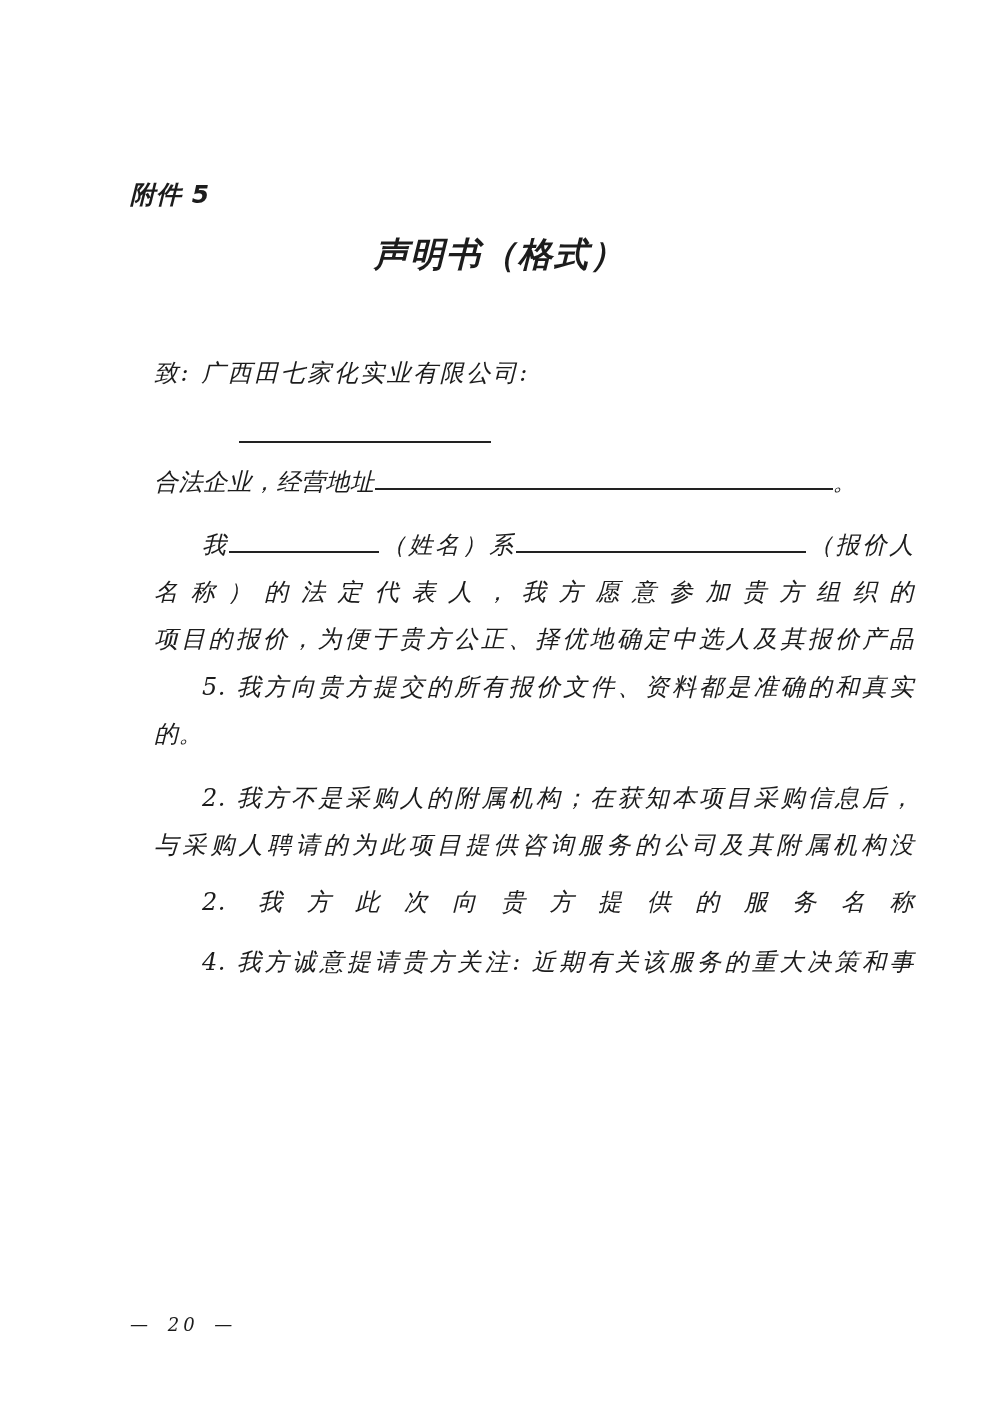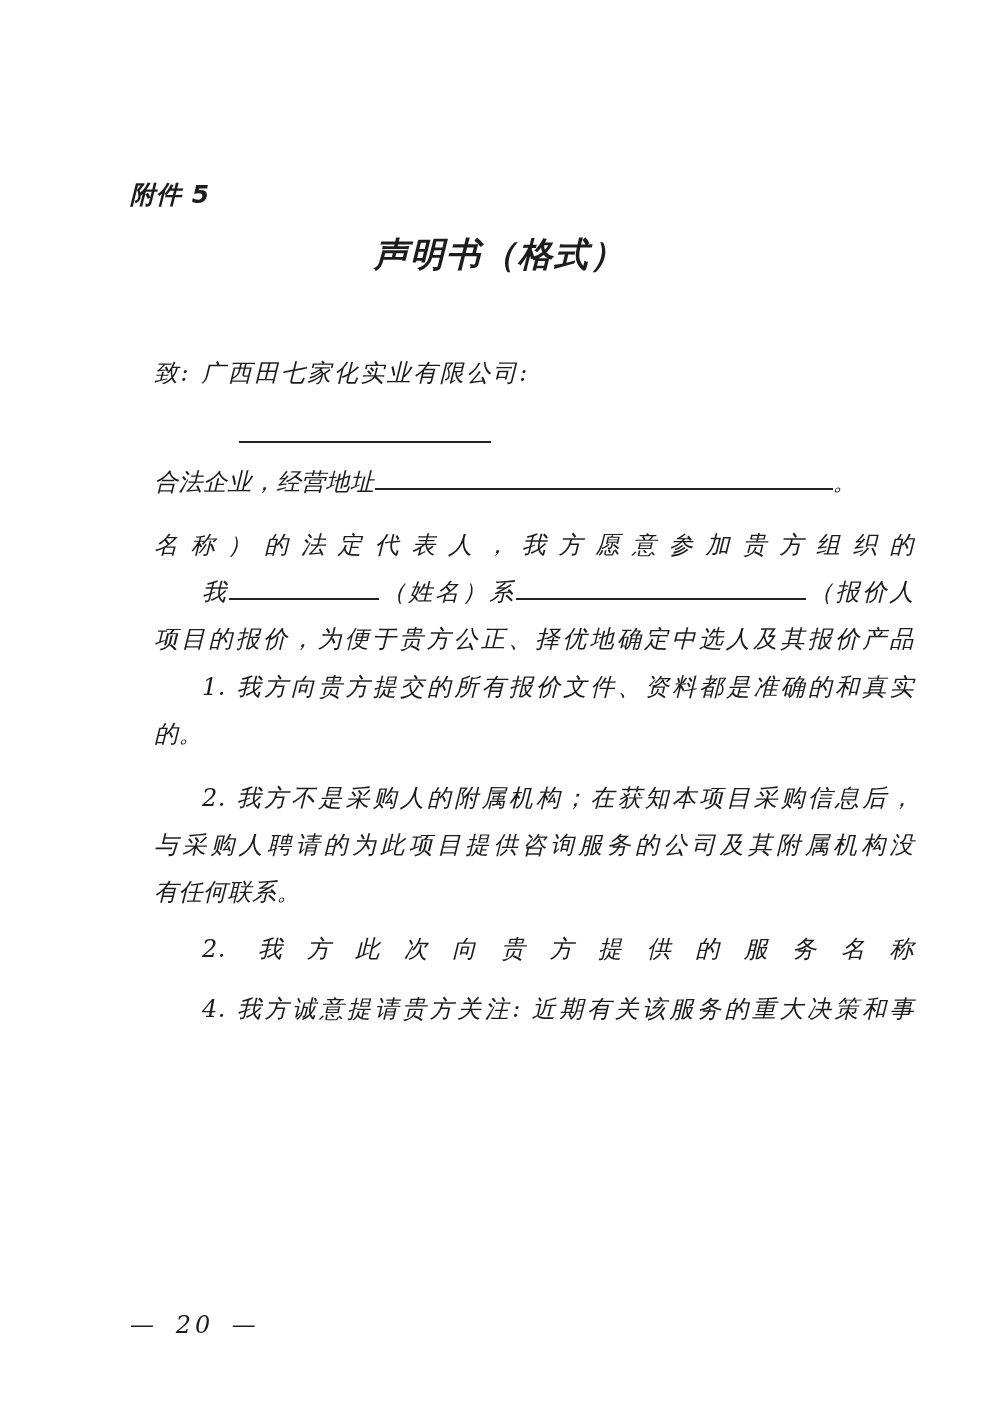--- a/index.html
+++ b/index.html
@@ -45,21 +45,21 @@
   }
   .b-supplier { width:252px; }
   .b-address  { width:458px; }
   .b-name     { width:150px; }
   .b-bidder   { width:290px; }
   .b-service  { width:408px; }
   .b-events   { width:640px; margin-left:38px; }
   .salutation { letter-spacing:2.5px; }
   .page-footer {
     position:absolute; left:130px; top:1311px;
-    font-size:24px; line-height:28px;
+    font-size:18px; line-height:28px;
     letter-spacing:4px; word-spacing:6px;
     color:#1c1c1c;
   }
 </style>
 </head>
 <body>
 
 <div class="page">
 
   <div class="attachment-label">附件 5</div>
@@ -73,36 +73,35 @@
     <div class="para-supplier">
       <div class="jline indent-lg">
         <span class="blank b-supplier"></span>
       </div>
       <div class="line">
         <span>合法企业，经营地址</span><span class="blank b-address"></span><span>。</span>
       </div>
     </div>
 
     <div class="para-representative">
-      <div class="jline">名称）的法定代表人，我方愿意参加贵方组织的</div>
       <div class="jline indent">
         <span>我</span><span class="blank b-name"></span><span>（姓名）系</span><span class="blank b-bidder"></span><span>（报价人</span>
       </div>
+      <div class="jline">名称）的法定代表人，我方愿意参加贵方组织的</div>
       <div class="jline">项目的报价，为便于贵方公正、择优地确定中选人及其报价产品</div>
     </div>
 
     <div class="item-1">
-      <div class="jline indent">1. 我方向贵方提交的所有报价文件、资料都是准确的和真实</div>
+      <div class="jline indent">5. 我方向贵方提交的所有报价文件、资料都是准确的和真实</div>
       <div class="line">的。</div>
     </div>
 
     <div class="item-2">
       <div class="jline indent">2. 我方不是采购人的附属机构；在获知本项目采购信息后，</div>
       <div class="jline">与采购人聘请的为此项目提供咨询服务的公司及其附属机构没</div>
-      <div class="line">有任何联系。</div>
     </div>
 
     <div class="item-3">
       <div class="jline indent">2. 我方此次向贵方提供的服务名称</div>
     </div>
 
     <div class="item-4">
       <div class="jline indent">4. 我方诚意提请贵方关注: 近期有关该服务的重大决策和事</div>
     </div>
 

